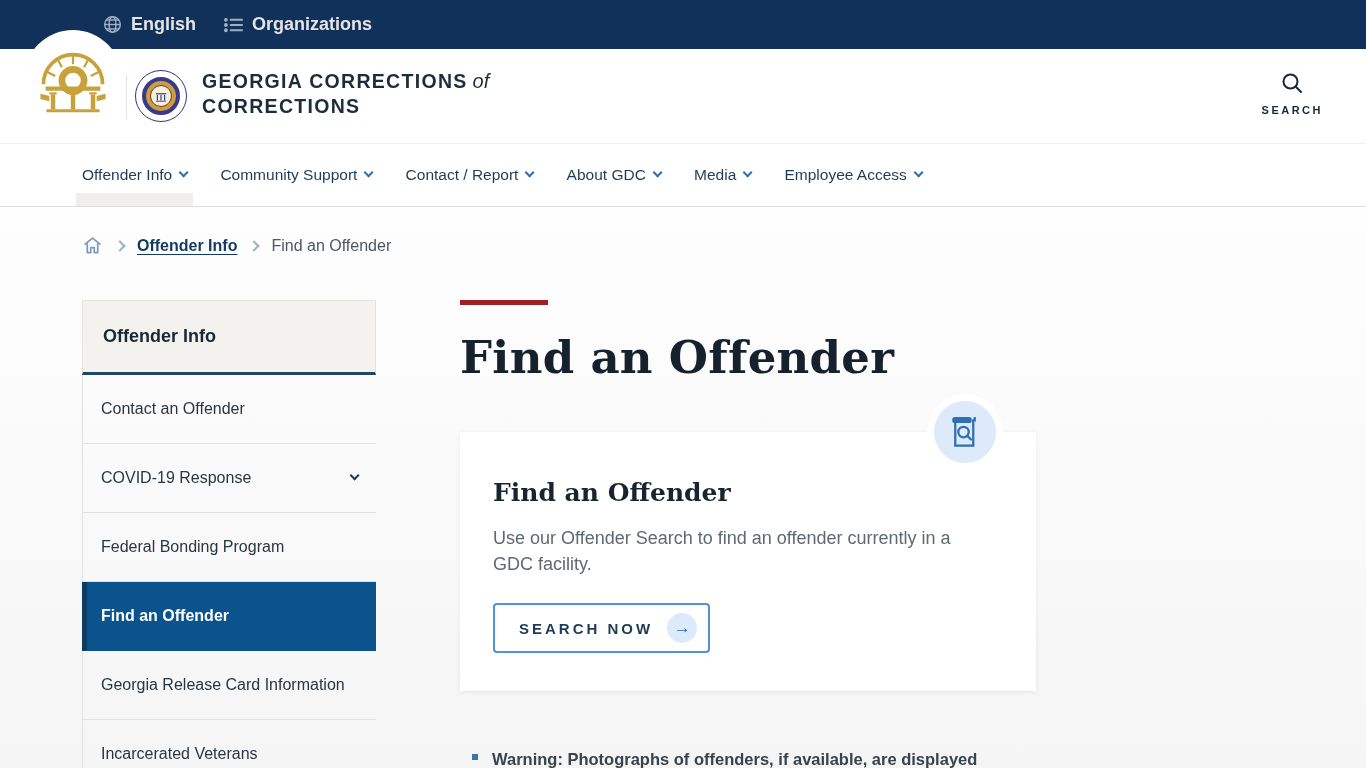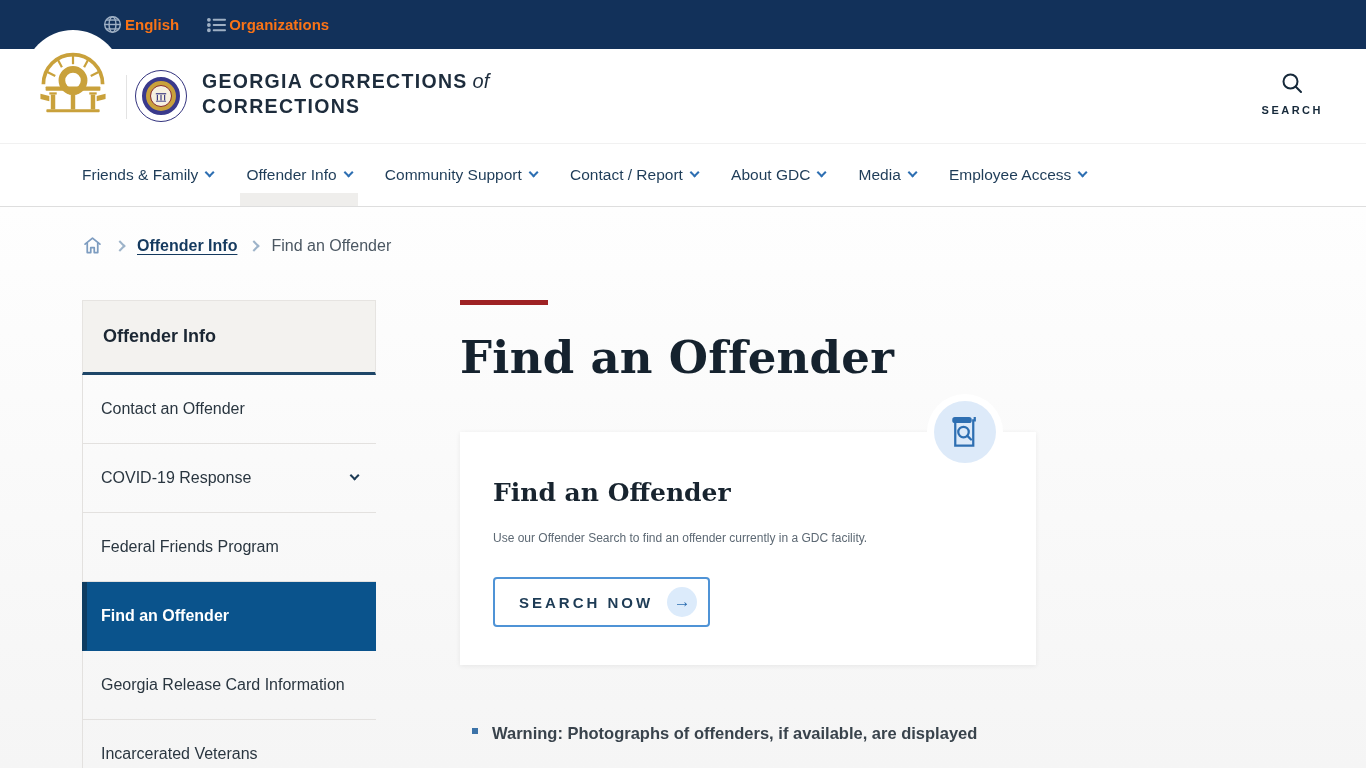--- a/index.html
+++ b/index.html
@@ -19,21 +19,21 @@
     padding:0 41px;
   }
   .topbar-center { margin-left:auto; display:flex; align-items:center; }
   .official-text { color:#aebccf; font-size:14.5px; }
   .how-you-know { color:#fff; font-size:14.5px; font-weight:700; margin-left:12px; display:flex; align-items:center; gap:10px; cursor:pointer; }
   .chev { display:inline-block; border-style:solid; border-width:0 2px 2px 0; padding:3px; transform:rotate(45deg); margin-top:-4px; }
   .chev-white { border-color:#fff; }
   .chev-blue { border-color:#2e6fb2; padding:2.6px; }
   .chev-navy { border-color:#1d3b55; padding:2.6px; }
   .topbar-right { display:flex; align-items:center; gap:28px; margin-left:62px; }
-  .tb-group { display:flex; align-items:center; gap:3px; color:#f97316; font-size:15px; font-weight:700; cursor:pointer; }
+  .tb-group { display:flex; align-items:center; gap:9px; color:#e5e5e5; font-size:18px; font-weight:700; cursor:pointer; }
 
   
   .header { position:relative; z-index:2; height:94px; background:#fff; }
   .brand { position:absolute; left:0; top:0; width:560px; height:94px; cursor:pointer; }
   .arch-badge {
     position:absolute; left:24px; top:-19px; width:98px; height:98px;
     background:#fff; border-radius:50%; z-index:5;
     display:flex; align-items:center; justify-content:center;
   }
   .brand-divider { position:absolute; left:126px; top:26px; width:1px; height:44px; background:#e3e3e3; }
@@ -97,21 +97,21 @@
     position:relative; margin-top:48px; width:576px;
     background:#fff; box-shadow:0 1px 5px rgba(0,0,0,0.07);
     padding:46px 33px 38px;
   }
   .card-icon-circle {
     position:absolute; top:-31px; right:40px; width:62px; height:62px;
     border-radius:50%; background:#ddeaf9; box-shadow:0 0 0 7px #fff;
     display:flex; align-items:center; justify-content:center;
   }
   .card-title { font-family:"DejaVu Serif", serif; font-size:25px; font-weight:700; color:#18242f; margin:0 0 18px; }
-  .card-body { font-size:12px; color:#5d6974; line-height:26px; margin:0 0 26px; max-width:490px; }
+  .card-body { font-size:18px; color:#5d6974; line-height:26px; margin:0 0 26px; max-width:490px; }
   .btn {
     display:inline-flex; align-items:center; gap:14px;
     border:2px solid #4f93d6; border-radius:4px; background:#fff;
     padding:8px 11px 8px 24px; cursor:pointer;
   }
   .btn-label { font-size:15px; letter-spacing:3px; color:#1d3b55; font-weight:600; }
   .arrow-circle {
     width:30px; height:30px; border-radius:50%; background:#dcebfb;
     color:#2e6fb2; display:flex; align-items:center; justify-content:center;
     font-size:17px; font-weight:700;
@@ -211,24 +211,20 @@
         <g fill="none" stroke="#16293a" stroke-width="2" stroke-linecap="round">
           <circle cx="10.5" cy="10.5" r="7"></circle>
           <line x1="15.8" y1="15.8" x2="21" y2="21"></line>
         </g>
       </svg>
       <div class="search-label">SEARCH</div>
     </div>
   </div>
 
   <div class="navbar">
-    <div class="nav-item">
-      <span>Friends &amp; Family</span>
-      <span class="chev chev-blue"></span>
-    </div>
     <div class="nav-item active">
       <span>Offender Info</span>
       <span class="chev chev-blue"></span>
     </div>
     <div class="nav-item">
       <span>Community Support</span>
       <span class="chev chev-blue"></span>
     </div>
     <div class="nav-item">
       <span>Contact / Report</span>
@@ -268,21 +264,21 @@
       <div class="sidebar">
         <div class="sb-head">Offender Info</div>
         <div class="sb-item">
           <span>Contact an Offender</span>
         </div>
         <div class="sb-item">
           <span>COVID-19 Response</span>
           <span class="chev chev-navy"></span>
         </div>
         <div class="sb-item">
-          <span>Federal Friends Program</span>
+          <span>Federal Bonding Program</span>
         </div>
         <div class="sb-item active">
           <span>Find an Offender</span>
         </div>
         <div class="sb-item">
           <span>Georgia Release Card Information</span>
         </div>
         <div class="sb-item">
           <span>Incarcerated Veterans</span>
         </div>

